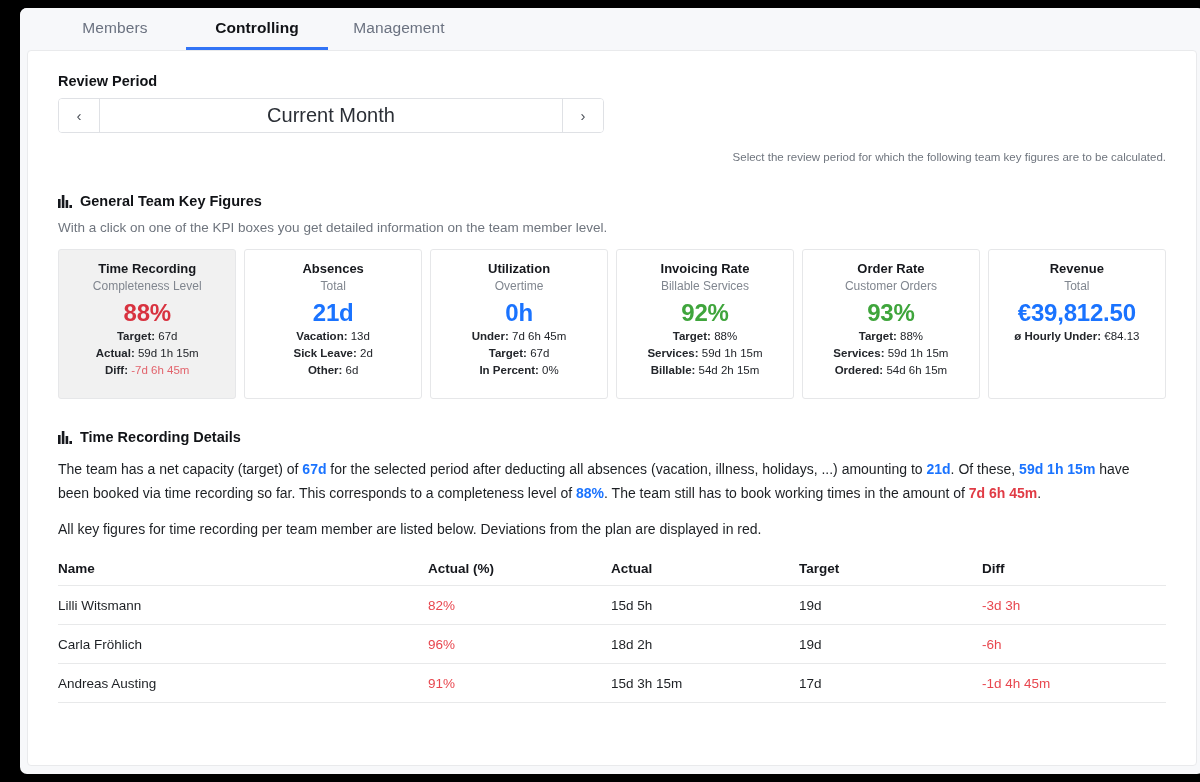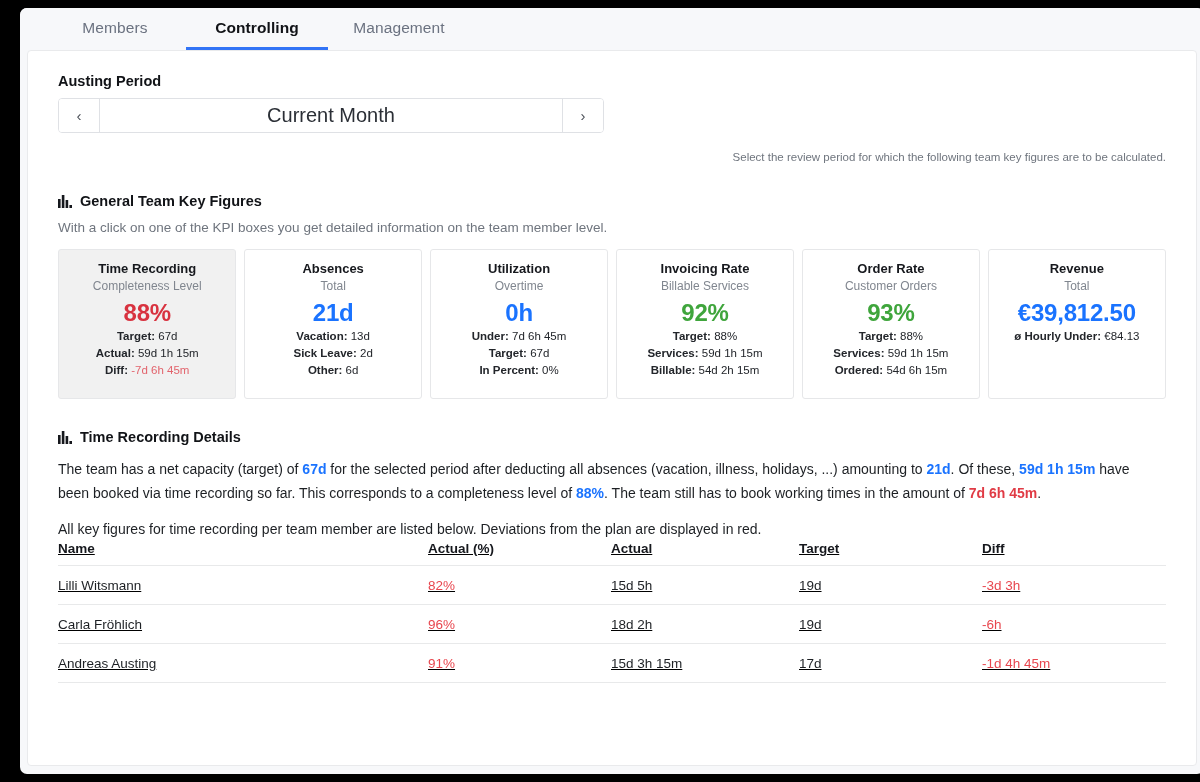--- a/index.html
+++ b/index.html
@@ -158,21 +158,21 @@
     color: #1d2024;
     margin: 12px 0 0 0;
     max-width: 1105px;
   }
   p.para .b { color: #1a73ff; font-weight: bold; }
   p.para .r { color: #e03b45; font-weight: bold; }
   
   table.tbl {
     width: 100%;
     border-collapse: collapse;
-    text-decoration: underline;
+    margin-top: 20px;
   }
   table.tbl th {
     text-align: left;
     font-size: 13.5px;
     font-weight: bold;
     color: #16181d;
     padding: 0 0 9px 0;
     border-bottom: 1px solid #e8e9ea;
   }
   table.tbl td {
@@ -199,21 +199,21 @@
     <div class="tab active">
       <span>Controlling</span>
     </div>
     <div class="tab">
       <span>Management</span>
     </div>
   </div>
 
   <div class="card">
 
-    <h2 class="section">Austing Period</h2>
+    <h2 class="section">Review Period</h2>
 
     <div class="period">
       <div class="arrow left">
         <span>‹</span>
       </div>
       <div class="value">Current Month</div>
       <div class="arrow right">
         <span>›</span>
       </div>
     </div>

